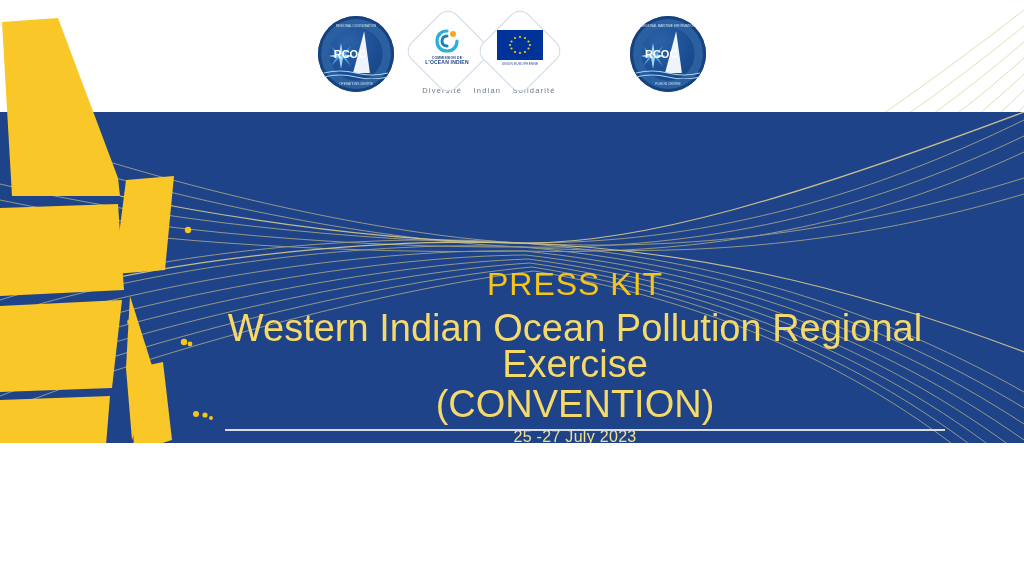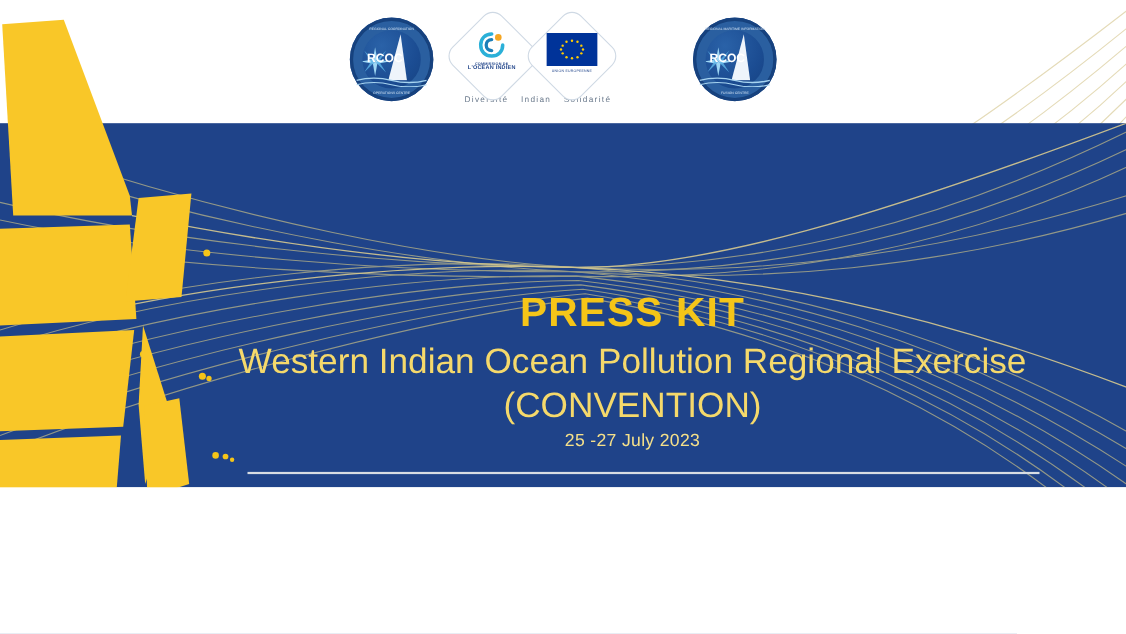--- a/index.html
+++ b/index.html
@@ -199,29 +199,29 @@
   
   .headline {
     position: absolute;
     left: 180px;
     top: 262px;
     width: 790px;
     text-align: center;
     z-index: 6;
   }
   .press-kit {
-    font-size: 37px;
-    font-weight: bold;
+    font-size: 32px;
+    font-weight: normal;
     color: #f5c518;
     letter-spacing: 1px;
     line-height: 44px;
     margin: 0;
   }
   .event-title {
-    font-size: 32px;
+    font-size: 38px;
     color: #f5d96b;
     line-height: 36px;
     margin: 4px 0 0 0;
     font-weight: normal;
   }
   .event-dates {
     font-size: 16px;
     color: #f5e08a;
     margin: 6px 0 0 0;
     letter-spacing: .3px;

